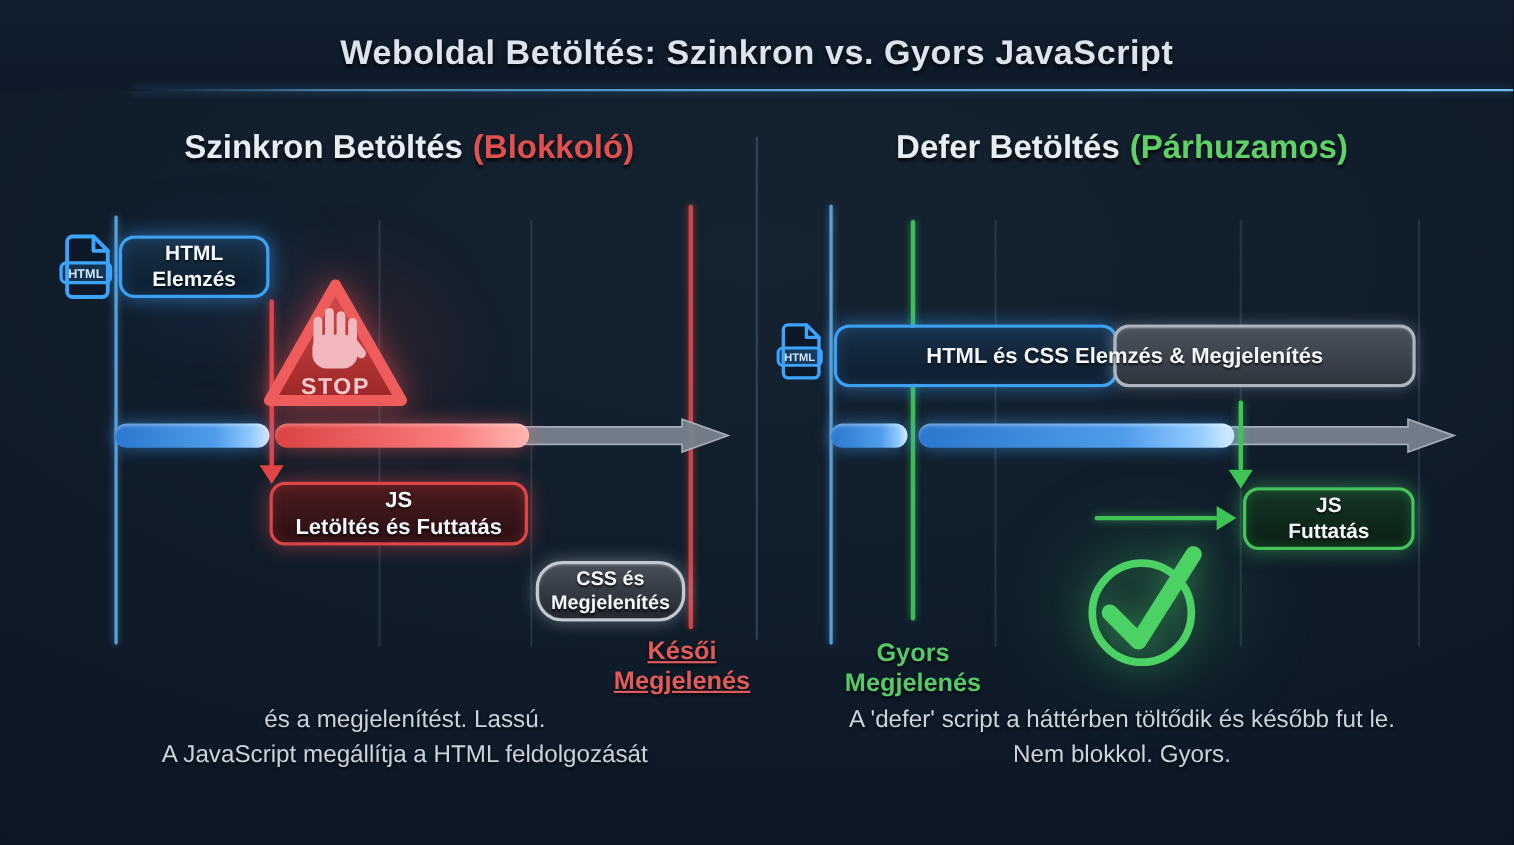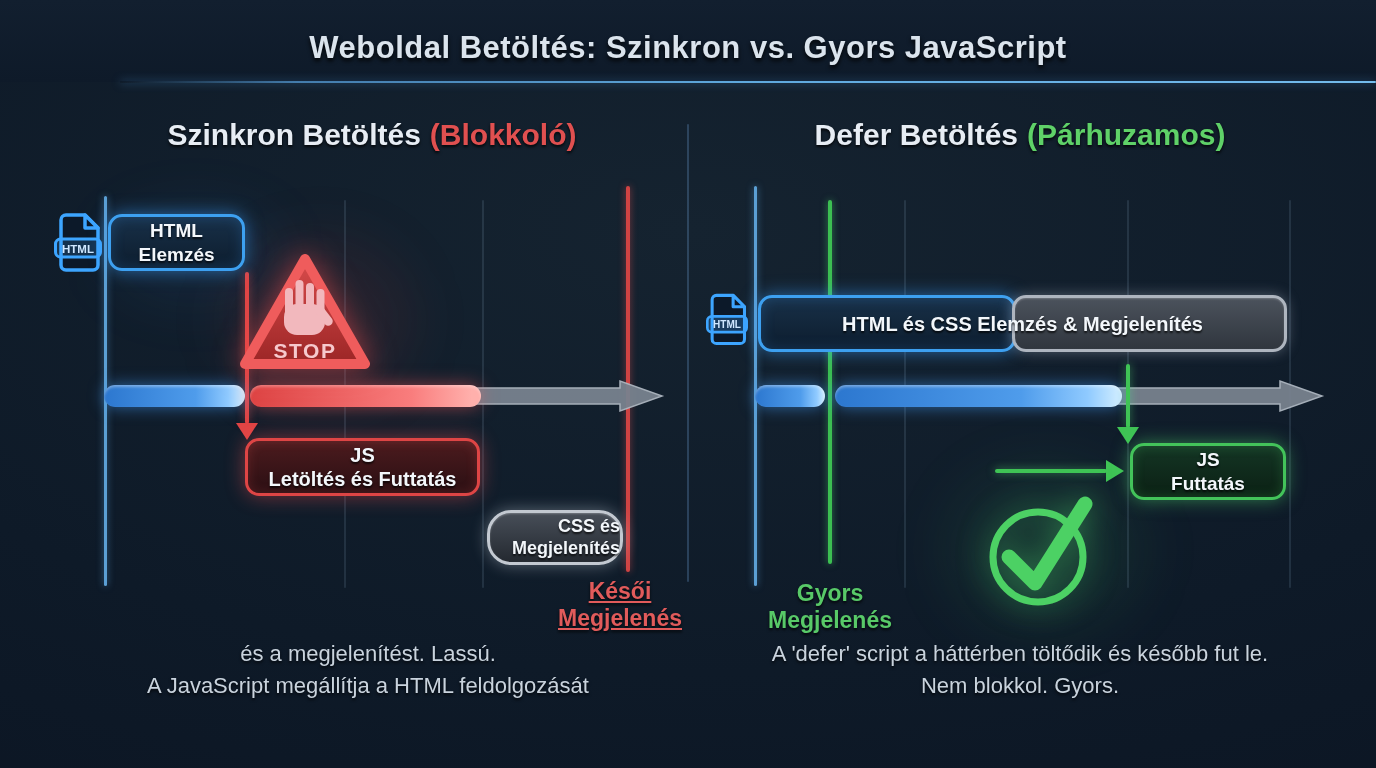--- a/index.html
+++ b/index.html
@@ -155,21 +155,21 @@
     <polygon points="0,8 152,8 152,1 194,16 152,31 152,24 0,24" fill="#78828e" stroke="#adb6c0" stroke-width="1.5" opacity="0.95"></polygon>
   </svg>
   <div class="pill blue" style="left:104px;width:141px;"></div>
   <div class="pill red" style="left:250px;width:231px;"></div>
 
   <div class="node-box red-box" style="left:245px;top:438px;width:235px;height:58px;font-size:20px;">
     <span>JS</span>
     <span>Letöltés és Futtatás</span>
   </div>
 
-  <div class="node-box gray-box" style="left:487px;top:510px;width:136px;height:55px;font-size:18px;border-radius:24px;align-items:flex-end;">
+  <div class="node-box gray-box" style="left:487px;top:510px;width:136px;height:55px;font-size:18px;border-radius:24px;">
     <span>CSS és</span>
     <span>Megjelenítés</span>
   </div>
 
   <div class="stamp-label stamp-red" style="left:540px;top:578px;width:160px;text-decoration:underline;">
     <div>Késői</div>
     <div>Megjelenés</div>
   </div>
 
   <div class="caption" style="left:68px;top:638px;width:600px;">

